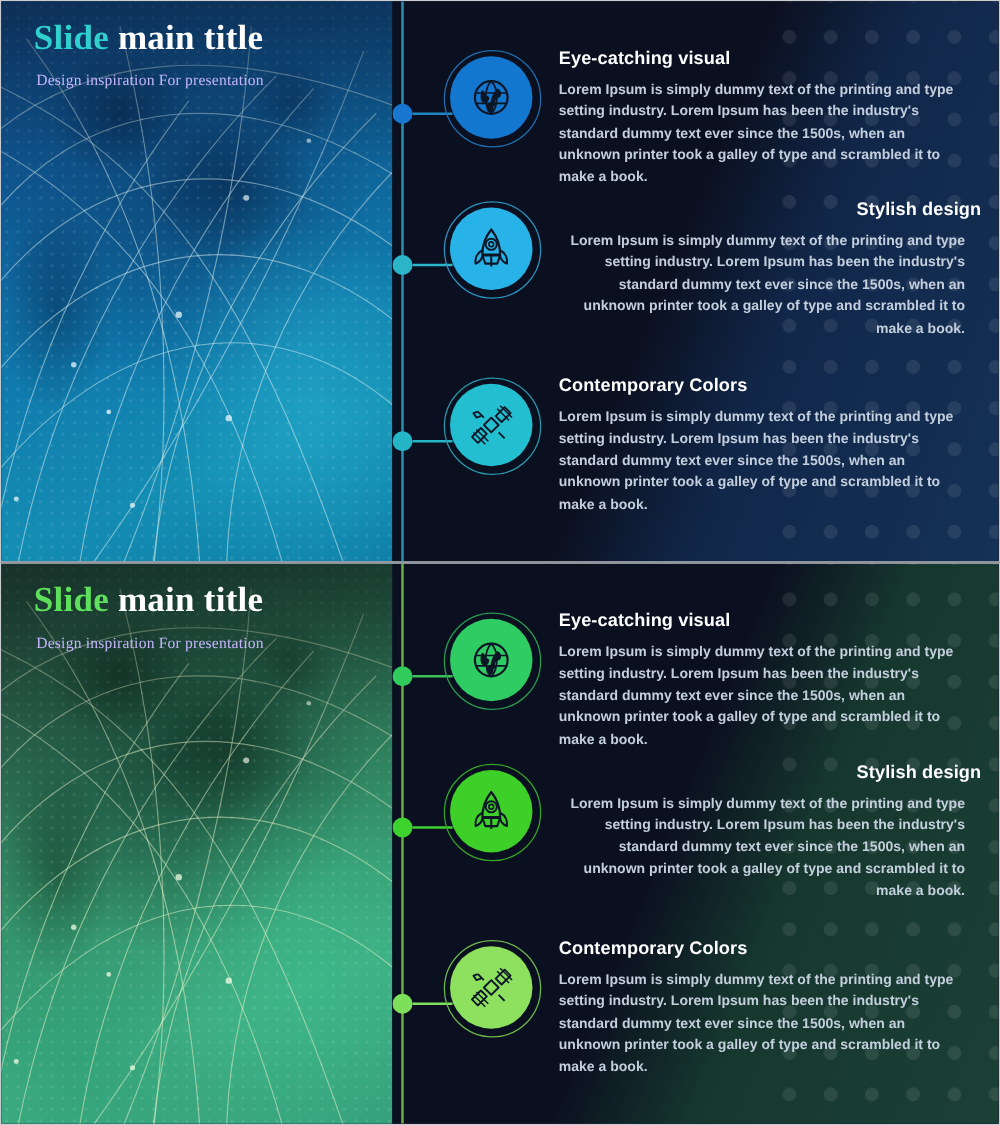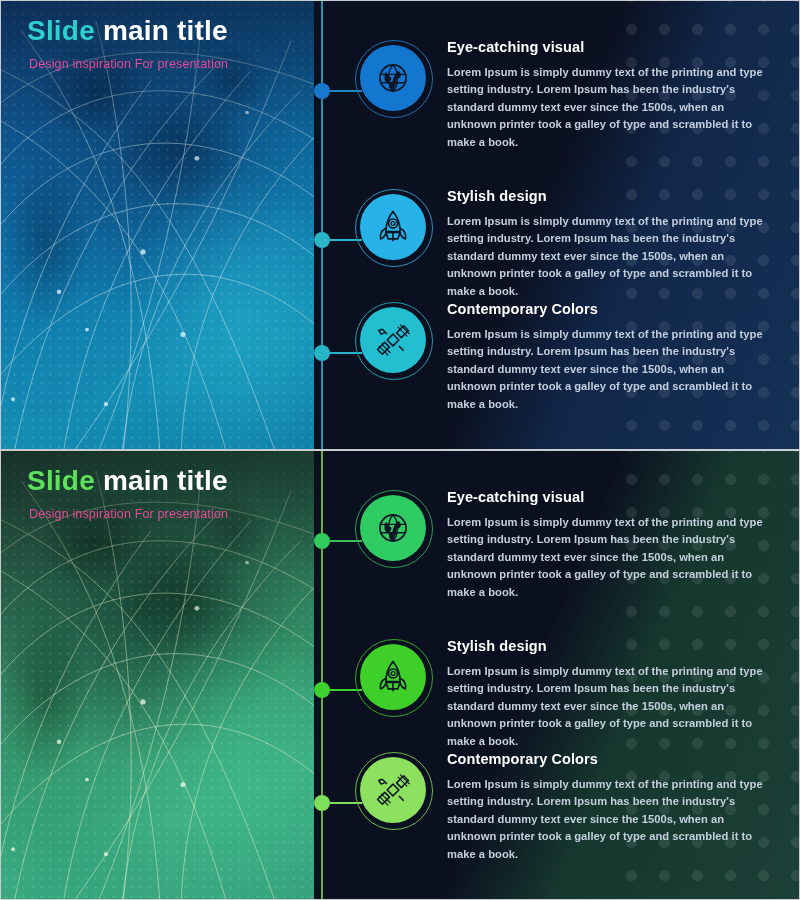--- a/index.html
+++ b/index.html
@@ -2,21 +2,21 @@
 <html><head>
 <meta charset="utf-8">
 <style>
   html,body{margin:0;padding:0;background:#ffffff;}
   body{width:800px;height:900px;font-family:"Liberation Sans",sans-serif;overflow:hidden;}
 
   .deck{width:800px;height:900px;display:flex;flex-direction:column;background:#ffffff;}
   .slide{position:relative;width:800px;height:450px;overflow:hidden;background:#0d1421;box-sizing:border-box;border:1px solid #c9ccd1;}
 
   
-  .left-panel{position:absolute;left:0;top:0;width:313px;height:100%;overflow:hidden;}
+  .left-panel{position:absolute;left:0;top:0;width:313px;height:100%;overflow:hidden;font-family:Liberation Serif, serif;}
   .map-base{position:absolute;inset:0;}
   .slide-blue .map-base{
     background:
       radial-gradient(ellipse 60% 55% at 78% 72%, rgba(40,175,205,.55) 0%, rgba(40,175,205,0) 62%),
       radial-gradient(ellipse 55% 40% at 20% 88%, rgba(20,130,175,.45) 0%, rgba(20,130,175,0) 65%),
       radial-gradient(ellipse 70% 50% at 45% 35%, rgba(13,70,120,.75) 0%, rgba(13,70,120,0) 70%),
       linear-gradient(160deg,#124a86 0%,#0f5f9c 28%,#0f79ad 55%,#1490b4 78%,#0f7fa8 100%);
   }
   .slide-green .map-base{
     background:
@@ -46,37 +46,37 @@
     background-size:9px 9px;}
   .map-vignette{position:absolute;inset:0;
     background:linear-gradient(180deg, rgba(8,24,48,.55) 0%, rgba(8,24,48,.10) 30%, rgba(0,0,0,0) 55%);}
   .slide-green .map-vignette{background:linear-gradient(180deg, rgba(12,34,28,.60) 0%, rgba(12,34,28,.12) 30%, rgba(0,0,0,0) 55%);}
 
   .title-wrap{position:absolute;left:26px;top:14px;z-index:6;}
   .slide-title{font-size:28px;font-weight:bold;letter-spacing:.2px;line-height:1.15;margin:0;}
   .title-accent{color:#2fd0ce;}
   .slide-green .title-accent{color:#5fe05c;}
   .title-rest{color:#ffffff;}
-  .slide-sub{margin:10px 0 0 2px;font-size:12.5px;color:#ec4899;letter-spacing:.15px;font-weight:400;}
+  .slide-sub{margin:10px 0 0 2px;font-size:12.5px;color:#c4b5fd;letter-spacing:.15px;font-weight:400;}
 
   
   .right-panel{position:absolute;left:313px;top:0;right:0;bottom:0;overflow:hidden;background:#0c1324;}
   .rp-diag{position:absolute;inset:0;}
   .slide-blue .rp-diag{background:linear-gradient(112deg, #0b1020 0%, #0b1020 46%, #11274a 63%, #143156 100%);}
   .slide-green .rp-diag{background:linear-gradient(112deg, #0b1020 0%, #0b1020 46%, #16372e 63%, #1b4036 100%);}
   .rp-dots{position:absolute;right:0;top:0;width:190px;height:100%;
     background-image:radial-gradient(circle, rgba(255,255,255,.085) 5.2px, transparent 5.8px);
     background-size:33px 33px;background-position:6px 12px;}
 
   .vline{position:absolute;left:7px;top:0;width:1.6px;height:100%;background:#2aa8c9;opacity:.85;}
   .slide-green .vline{background:#7ac94a;opacity:.85;}
 
   .items{position:absolute;left:0;top:0;right:0;bottom:0;}
   .item{position:absolute;left:0;right:0;height:134px;padding-left:36px;}
-  .item.i0{top:38px;} .item.i1{top:187px;} .item.i2{top:300px;}
+  .item.i0{top:38px;} .item.i1{top:159px;text-align:right;} .item.i2{top:300px;}
 
   .node-dot{position:absolute;left:0px;top:44px;width:16px;height:16px;border-radius:50%;}
   .connector{position:absolute;left:16px;top:51px;width:32px;height:1.6px;}
   .slide-blue .node-dot{background:#1877cf;} .slide-blue .connector{background:#1d88c2;}
   .slide-blue .item.i1 .node-dot{background:#2ab5c9;} .slide-blue .item.i1 .connector{background:#2ab5c9;}
   .slide-blue .item.i2 .node-dot{background:#24b6c6;} .slide-blue .item.i2 .connector{background:#24b6c6;}
   .slide-green .node-dot{background:#2fcb5b;} .slide-green .connector{background:#3cbf57;}
   .slide-green .item.i1 .node-dot{background:#3ed22f;} .slide-green .item.i1 .connector{background:#3ed22f;}
   .slide-green .item.i2 .node-dot{background:#7ee05a;} .slide-green .item.i2 .connector{background:#7ee05a;}
 

